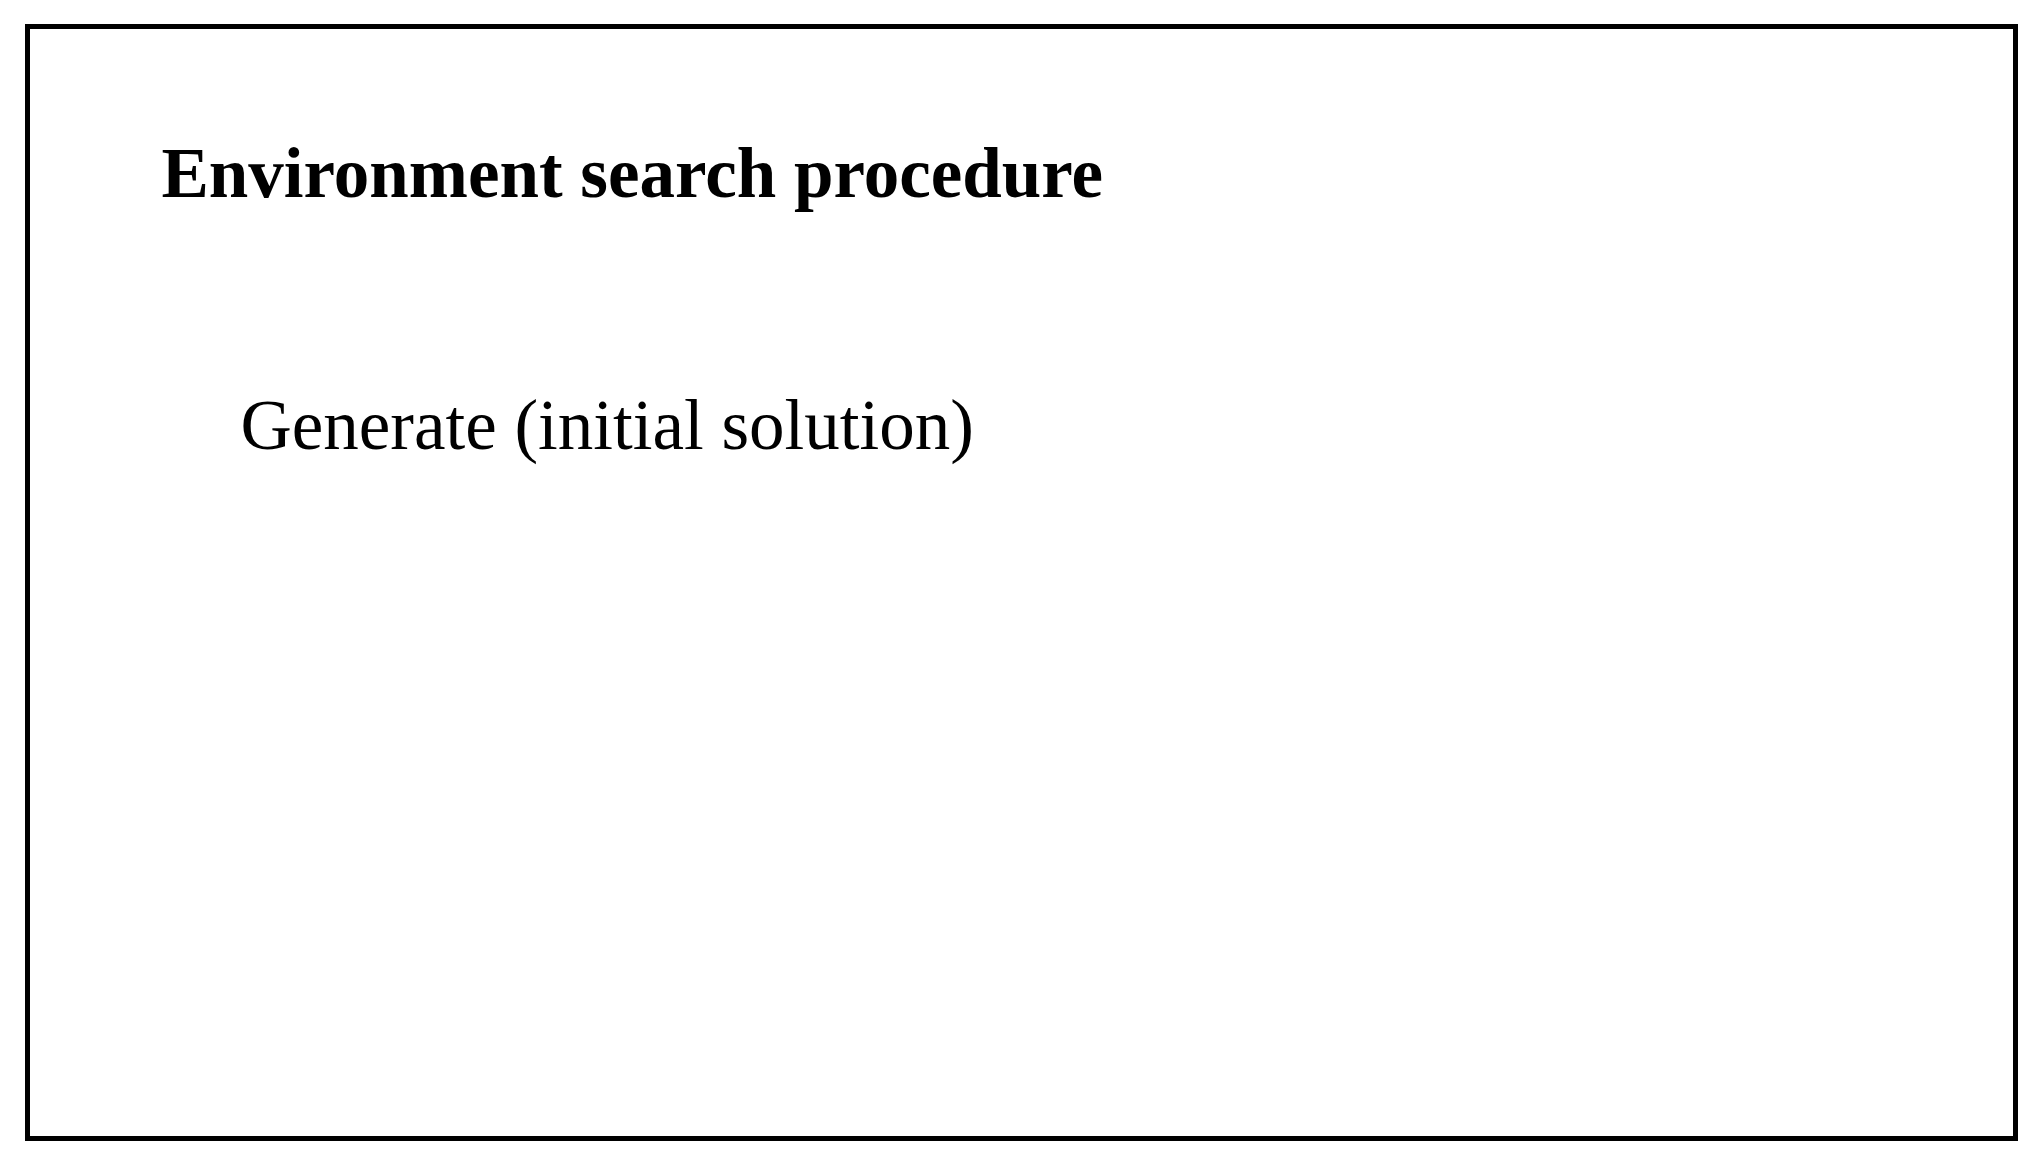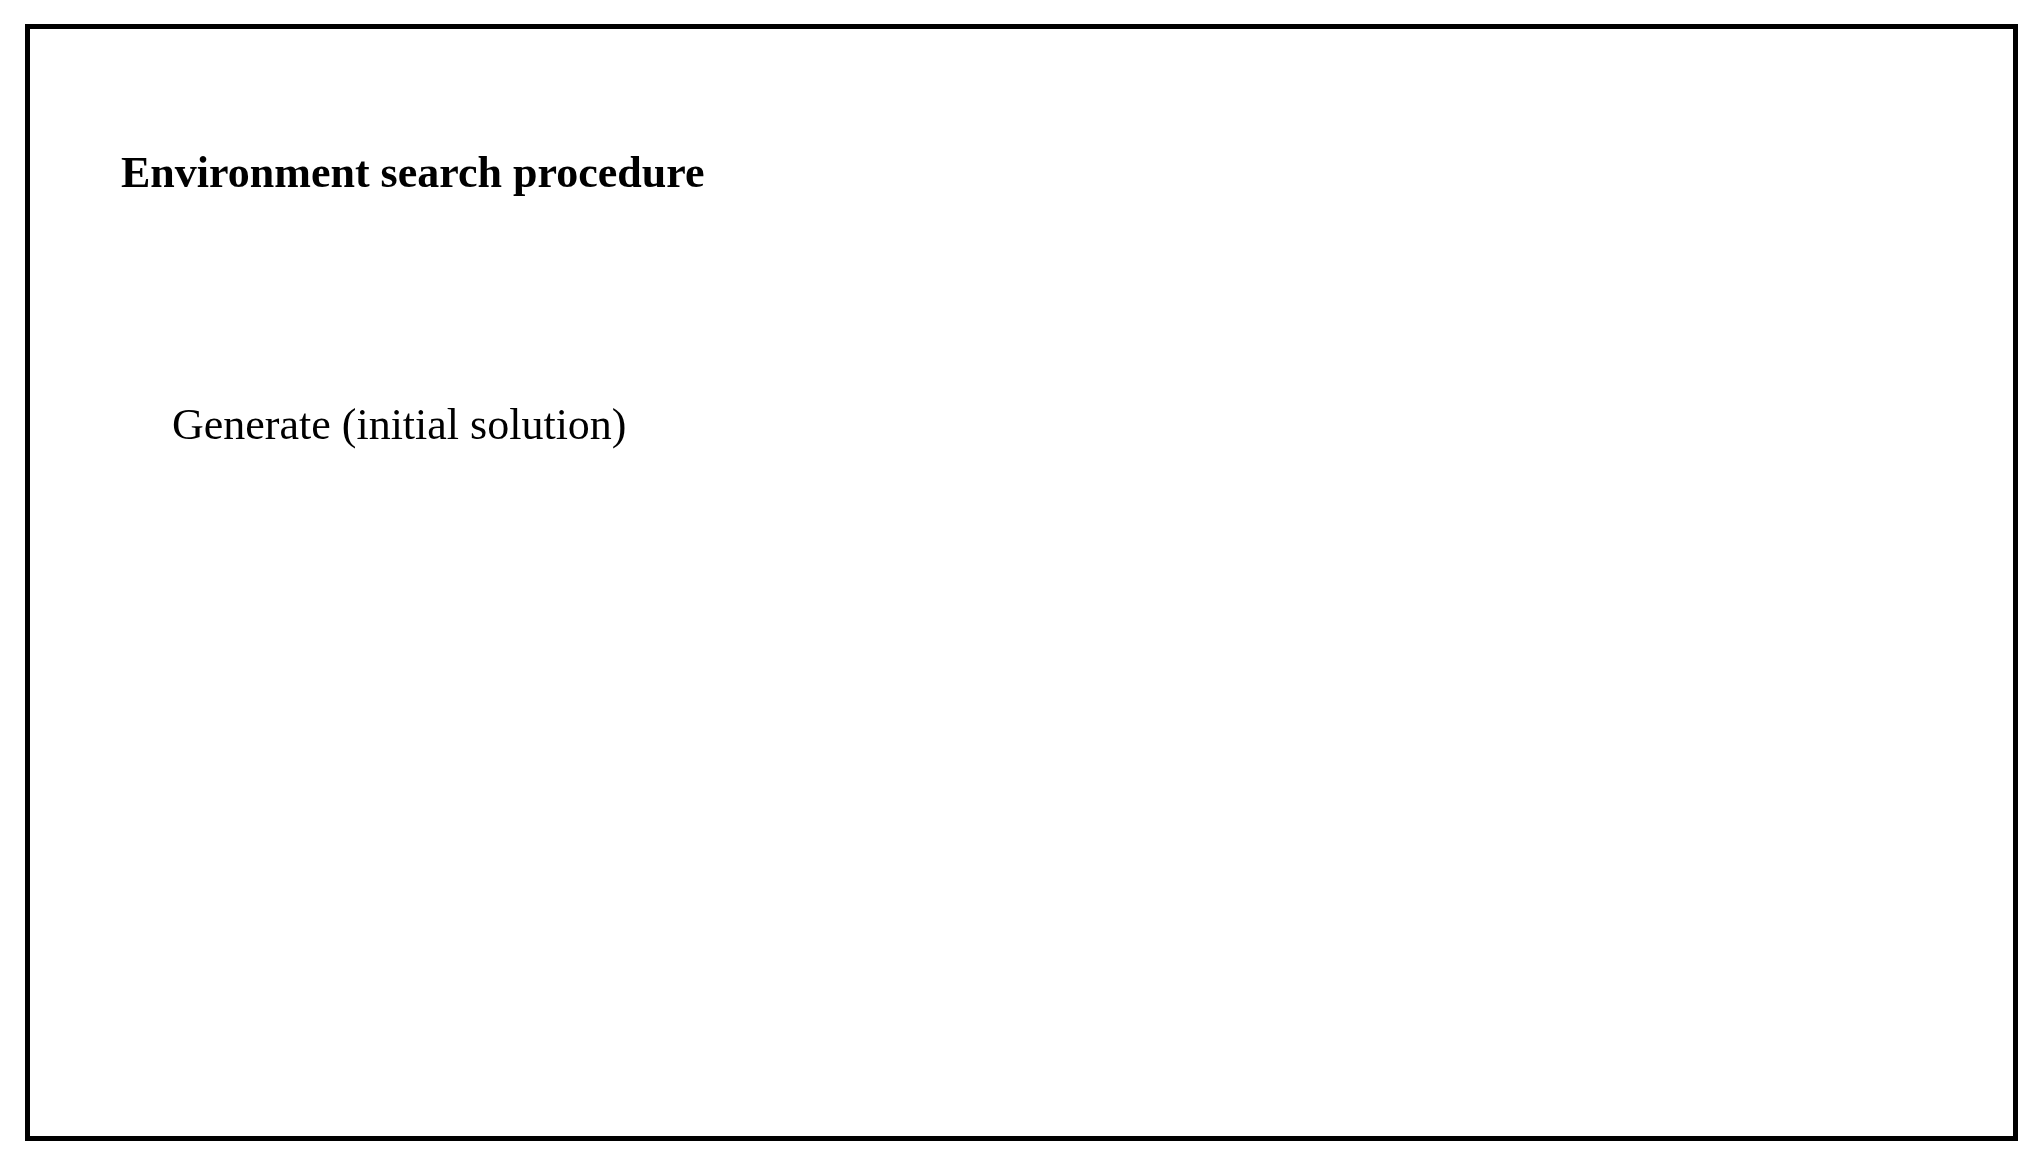--- a/index.html
+++ b/index.html
@@ -20,28 +20,28 @@
     left: 25px;
     top: 24px;
     width: 1993px;
     height: 1117px;
     box-sizing: border-box;
     border: 5px solid #000000;
     padding-top: 18px;
     overflow: hidden;
   }
   .line {
-    font-size: 44px;
+    font-size: 71px;
     line-height: 84px;
     white-space: pre-wrap;
     color: #000000;
   }
   .b { font-weight: bold; }
   .ind0 { padding-left: 25px; }
-  .ind1 { padding-left: 76px; }
+  .ind1 { padding-left: 104px; }
 </style>
 </head>
 <body>
 
 <div class="page">
   <div class="proc-box">
 
     <div class="line ind0">
       <span class="b">Environment search procedure</span>
     </div>

